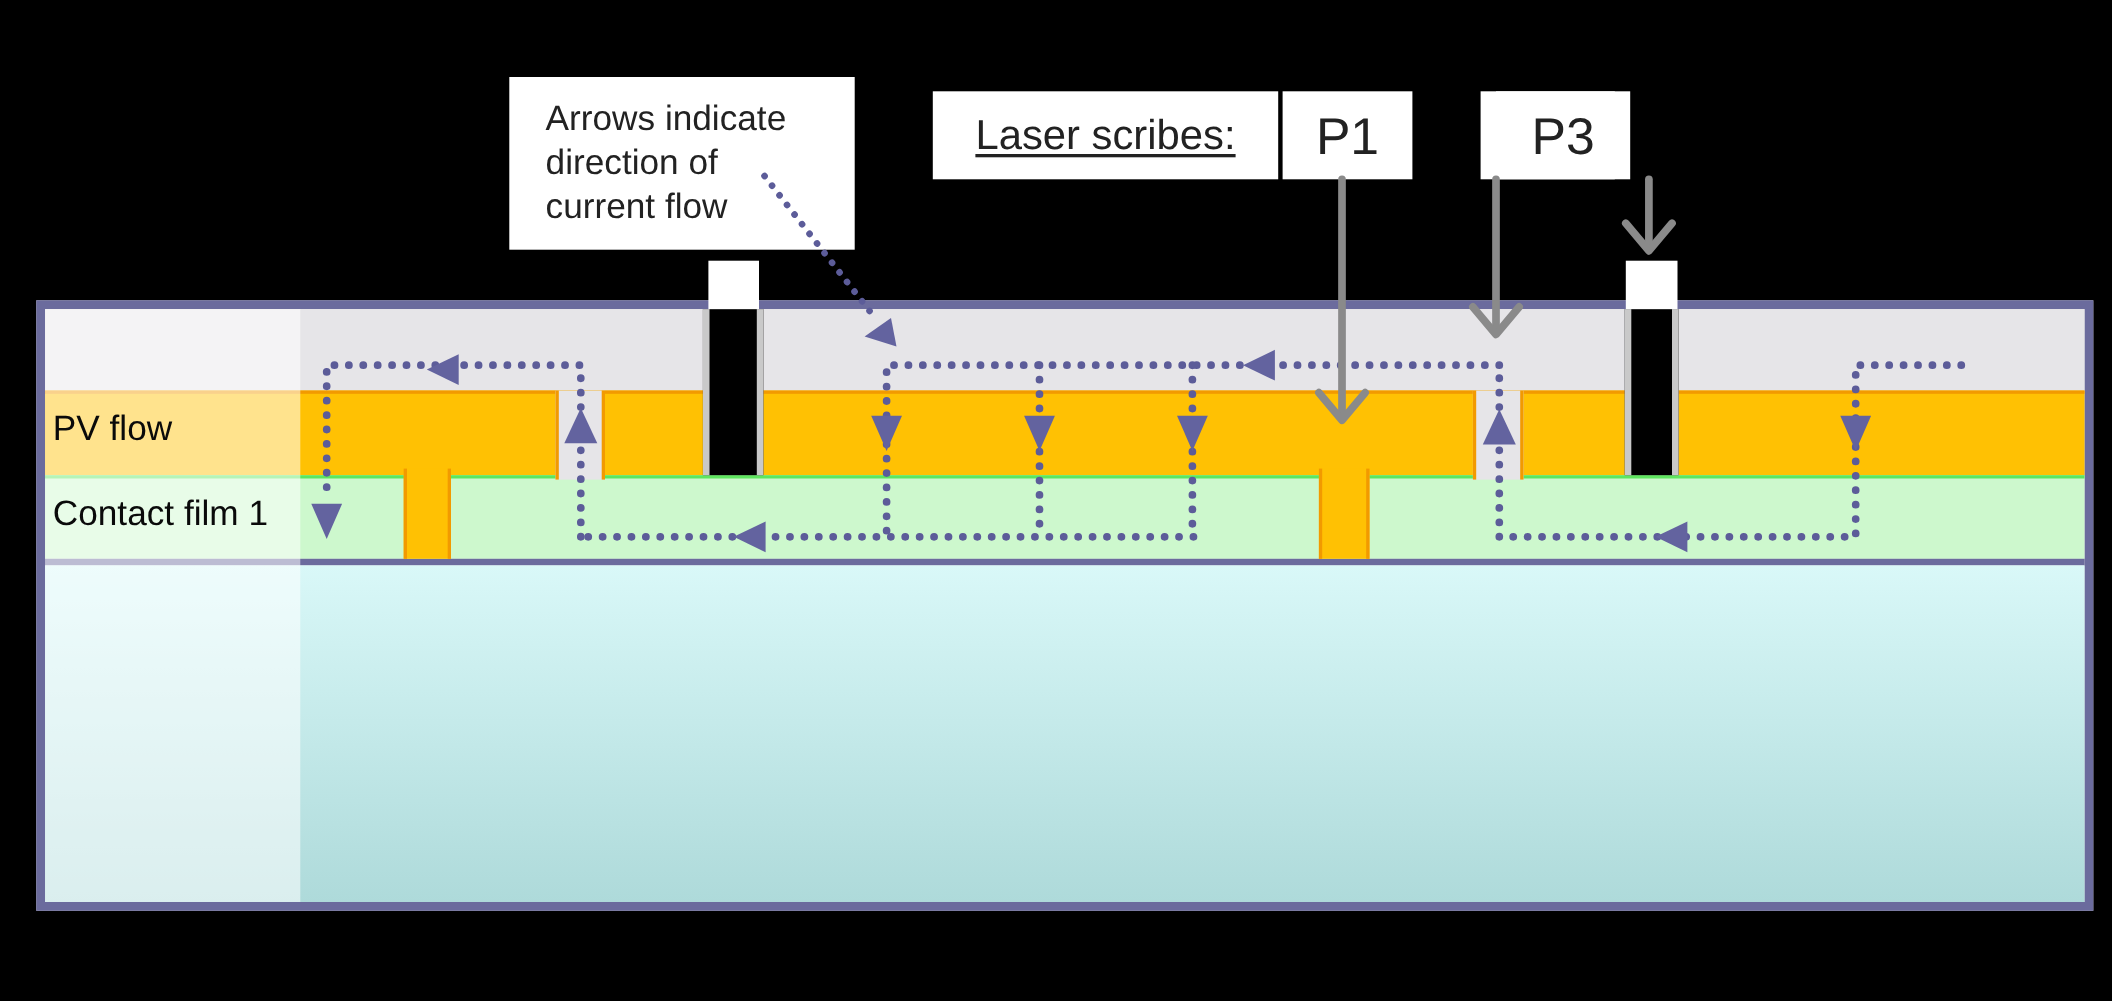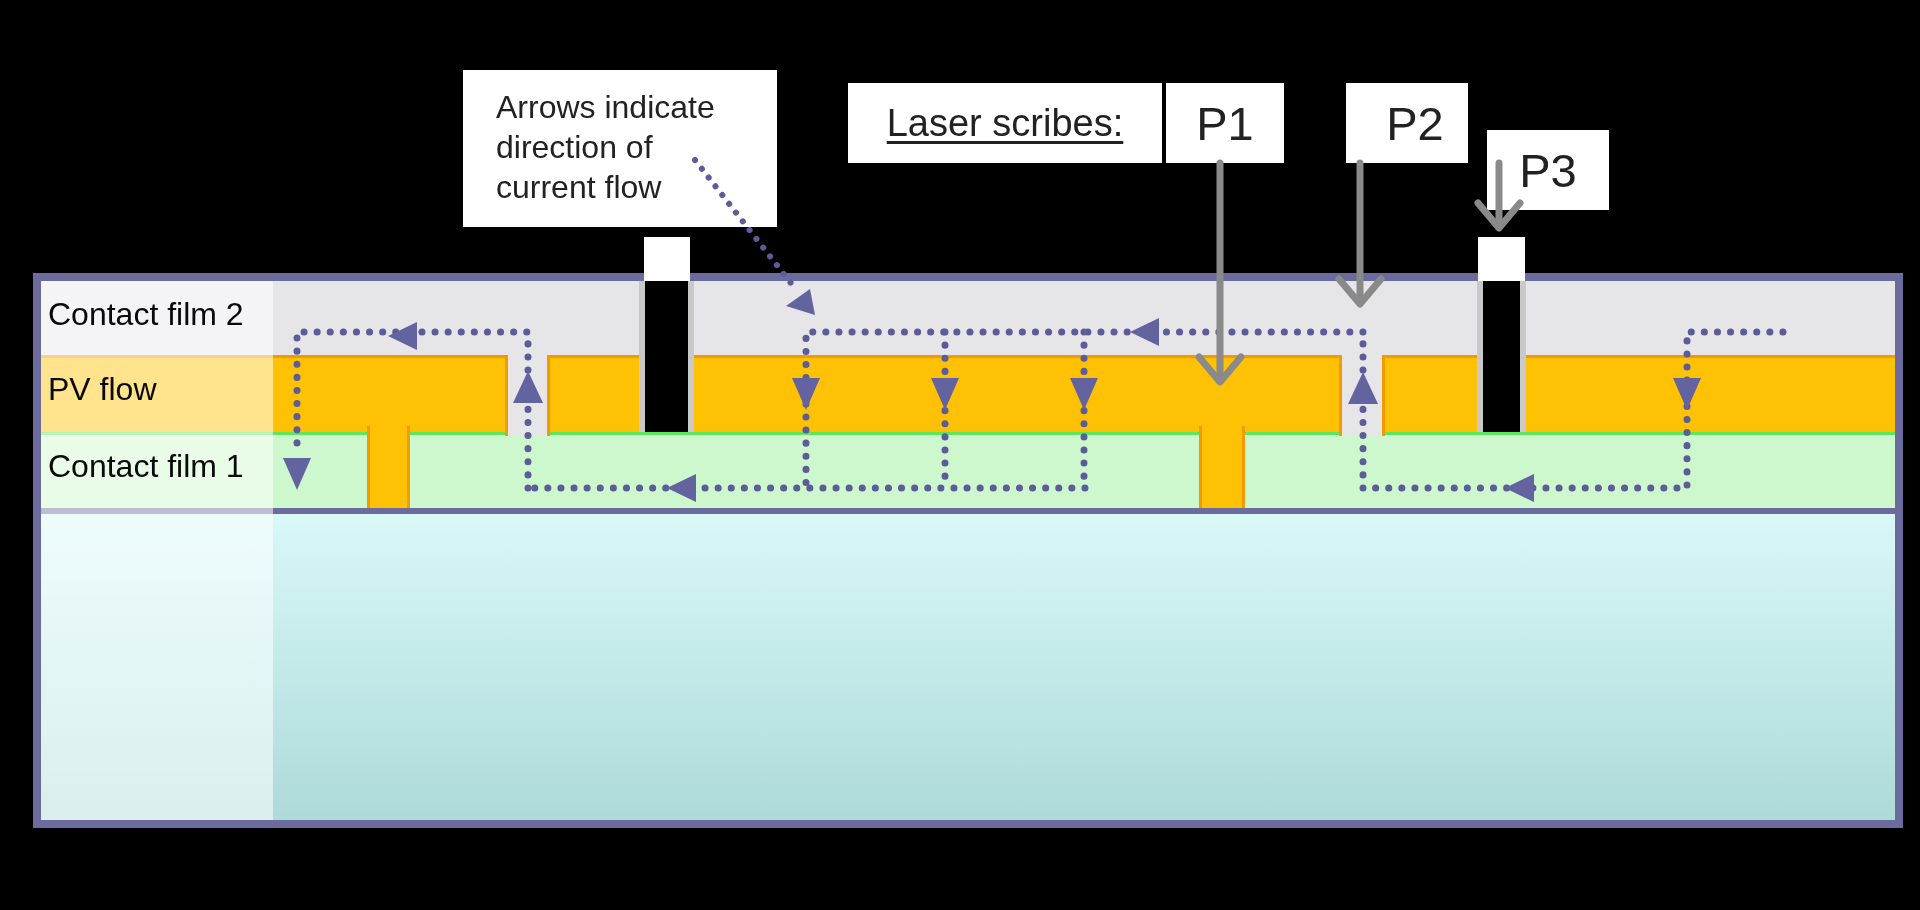--- a/index.html
+++ b/index.html
@@ -11,21 +11,21 @@
   .white-box{position:absolute;background:#ffffff;color:#222222;}
   #callout-box{left:463px;top:70px;width:314px;height:157px;padding:17px 0 0 33px;
                font-size:32px;line-height:40px;}
   #legend-title-box{left:848px;top:83px;width:314px;height:80px;display:flex;
                     align-items:center;justify-content:center;font-size:38px;}
   #legend-title-box span{text-decoration:underline;text-underline-offset:5px;}
   .p-box{top:83px;width:122px;height:80px;display:flex;align-items:center;
          justify-content:center;font-size:47px;}
   #p1-box{left:1166px;width:118px;}
   #p2-box{left:1346px;padding-left:16px;}
-  #p3-box{left:1487px;margin-top:47px;}
+  #p3-box{left:1360px;}
 
   
   #diagram{position:absolute;left:33px;top:273px;width:1870px;height:555px;
            border:8px solid #6b6b9d;background:#e6e5e8;}
   .abs{position:absolute;}
   #layer-contact2{left:0;top:0;width:1854px;height:74px;background:#e6e5e8;z-index:1;}
   #layer-pv{left:0;top:74px;width:1854px;height:77px;background:#ffc103;
             border-top:3px solid #f29a00;z-index:1;}
   #layer-contact1{left:0;top:151px;width:1854px;height:76px;background:#cdf8cd;
                   border-top:3px solid #5ee65e;z-index:1;}
@@ -92,21 +92,20 @@
     <div class="abs p1-plug" style="left:1158px;width:46px;"></div>
 
     <div class="abs p2-via" style="left:464px;"></div>
     <div class="abs p2-via" style="left:1298px;width:46px;"></div>
 
     <div class="abs p3-scribe" style="left:598px;"></div>
     <div class="abs p3-scribe" style="left:1436px;width:49px;"></div>
 
     <div id="labels-overlay" class="abs"></div>
 
-    <div id="label-contact2" class="abs layer-label">Contact film 2</div>
     <div id="label-pv" class="abs layer-label">PV flow</div>
     <div id="label-contact1" class="abs layer-label">Contact film 1</div>
   </div>
 
   <div id="entry-square-1" class="entry-square"></div>
   <div id="entry-square-2" class="entry-square"></div>
 
   <svg id="arrow-svg" width="1920" height="910" viewBox="0 0 1920 910">
 
     <g>

